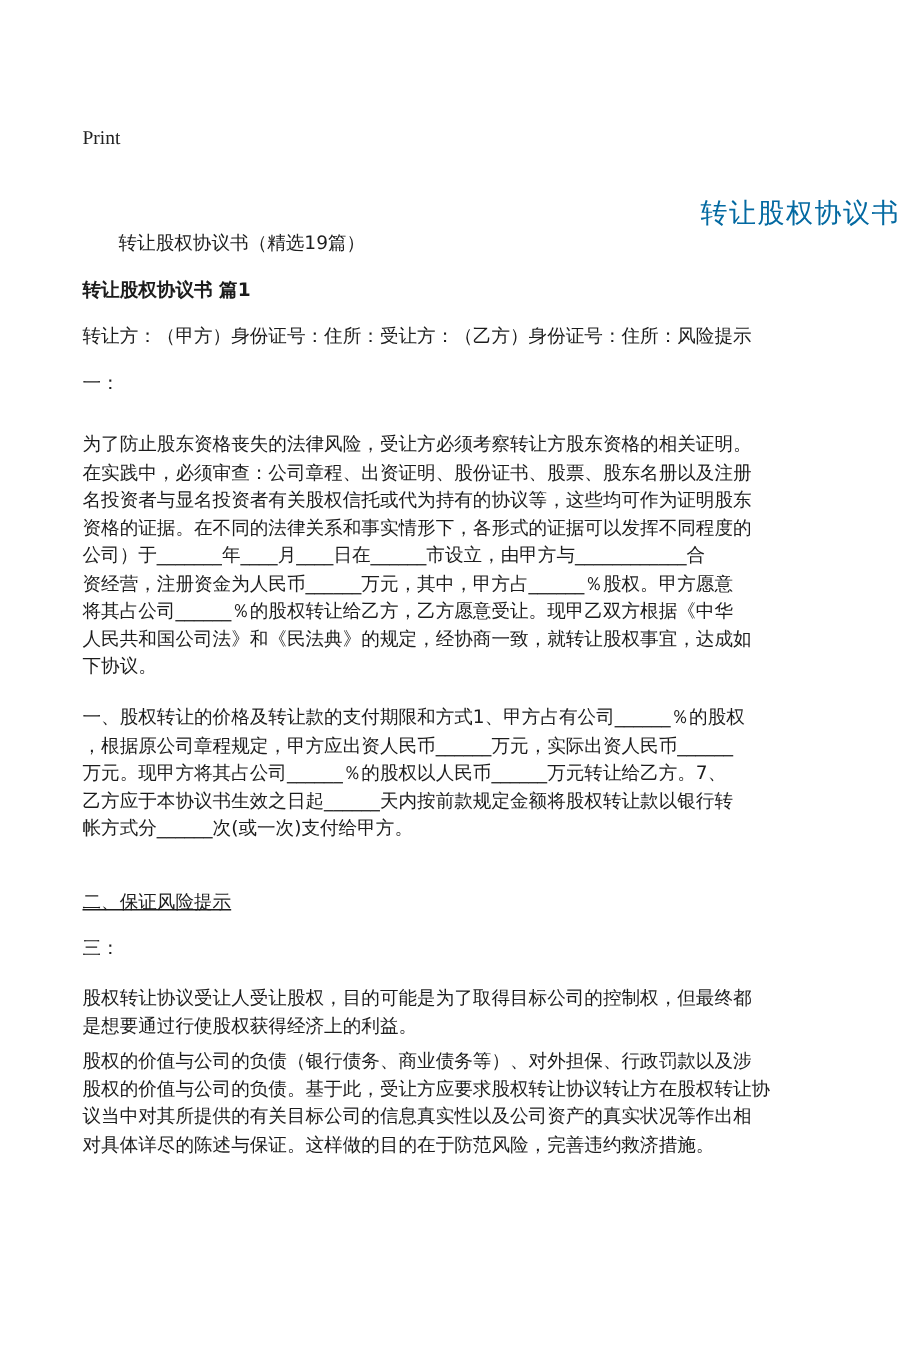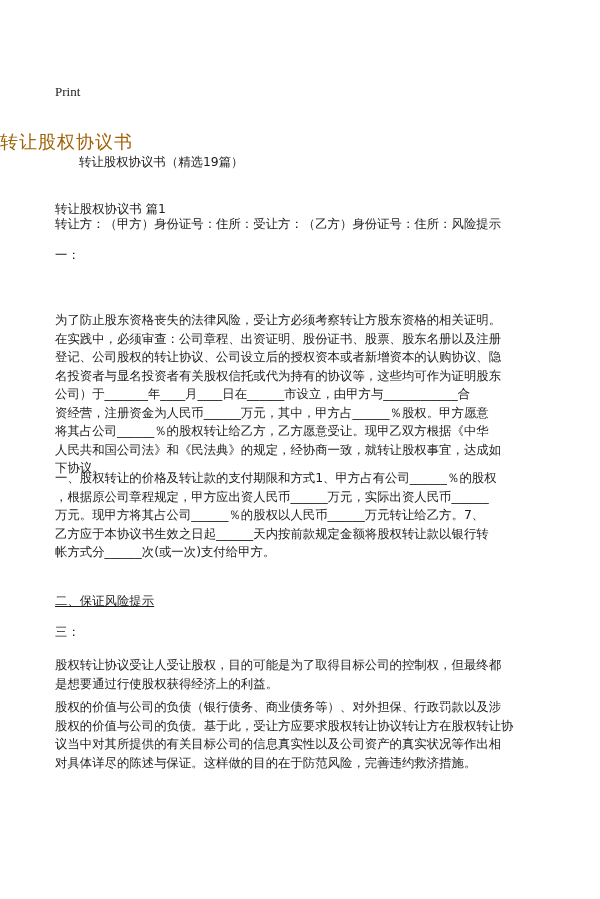--- a/index.html
+++ b/index.html
@@ -1,29 +1,29 @@
 <!DOCTYPE html>
 <html><head>
 <meta charset="utf-8">
 <style>
   html, body { margin: 0; padding: 0; background: #ffffff; }
   body { width: 600px; height: 899px; position: relative; overflow: hidden;
          font-family: "DejaVu Sans", "Liberation Sans", sans-serif; color: #1a1a1a; }
   .print { position: absolute; left: 55px; top: 84px; font-family: "Liberation Serif", serif;
            font-size: 13px; color: #222; }
-  .title { position: absolute; left: 0; width: 600px; top: 118px; text-align: left;
-           font-size: 18px; font-weight: normal; color: #a16207; letter-spacing: 1px; }
+  .title { position: absolute; left: 0; width: 600px; top: 118px; text-align: right;
+           font-size: 18px; font-weight: normal; color: #0369a1; letter-spacing: 1px; }
   .content { position: absolute; left: 55px; width: 495px; top: 150px; font-size: 12.4px; color: #1c1c1c; }
   .line { white-space: nowrap; }
   .p { margin: 0; line-height: 18.5px; }
   .subtitle { position: absolute; top: 4px; margin-left: 24px; }
-  .heading { position: absolute; top: 51px; font-weight: normal; text-align: right; }
+  .heading { position: absolute; top: 35px; font-weight: bold; text-align: right; }
   .parties { position: absolute; top: 66px; }
   .yi { position: absolute; top: 97px; }
-  .para1 { position: absolute; top: 137px; margin-top: 24px; }
+  .para1 { position: absolute; top: 137px; }
   .para2 { position: absolute; top: 319px; }
   .sec2 { position: absolute; top: 443px; text-decoration: underline; }
   .san { position: absolute; top: 474px; }
   .para3 { position: absolute; top: 506px; font-family: Liberation Serif, serif; }
   .para4 { position: absolute; top: 548px; }
 </style>
 </head>
 <body>
 
 <div class="print">Print</div>
@@ -32,22 +32,22 @@
 
 <div class="content">
   <div class="subtitle line">转让股权协议书（精选19篇）</div>
   <div class="heading line">转让股权协议书 篇1</div>
   <div class="parties line">转让方：（甲方）身份证号：住所：受让方：（乙方）身份证号：住所：风险提示</div>
   <div class="yi line">一：</div>
 
   <div class="para1">
     <p class="p line">为了防止股东资格丧失的法律风险，受让方必须考察转让方股东资格的相关证明。</p>
     <p class="p line">在实践中，必须审查：公司章程、出资证明、股份证书、股票、股东名册以及注册</p>
-    <p class="p line">登记、公司股权的转让协议、公司设立后的授权资本或者新增资本的认购协议、隐</p>
     <p class="p line">名投资者与显名投资者有关股权信托或代为持有的协议等，这些均可作为证明股东</p>
+    <p class="p line">资格的证据。在不同的法律关系和事实情形下，各形式的证据可以发挥不同程度的</p>
     <p class="p line">公司）于_______年____月____日在______市设立，由甲方与____________合</p>
     <p class="p line">资经营，注册资金为人民币______万元，其中，甲方占______％股权。甲方愿意</p>
     <p class="p line">将其占公司______％的股权转让给乙方，乙方愿意受让。现甲乙双方根据《中华</p>
     <p class="p line">人民共和国公司法》和《民法典》的规定，经协商一致，就转让股权事宜，达成如</p>
     <p class="p line">下协议。</p>
   </div>
 
   <div class="para2">
     <p class="p line">一、股权转让的价格及转让款的支付期限和方式1、甲方占有公司______％的股权</p>
     <p class="p line">，根据原公司章程规定，甲方应出资人民币______万元，实际出资人民币______</p>

